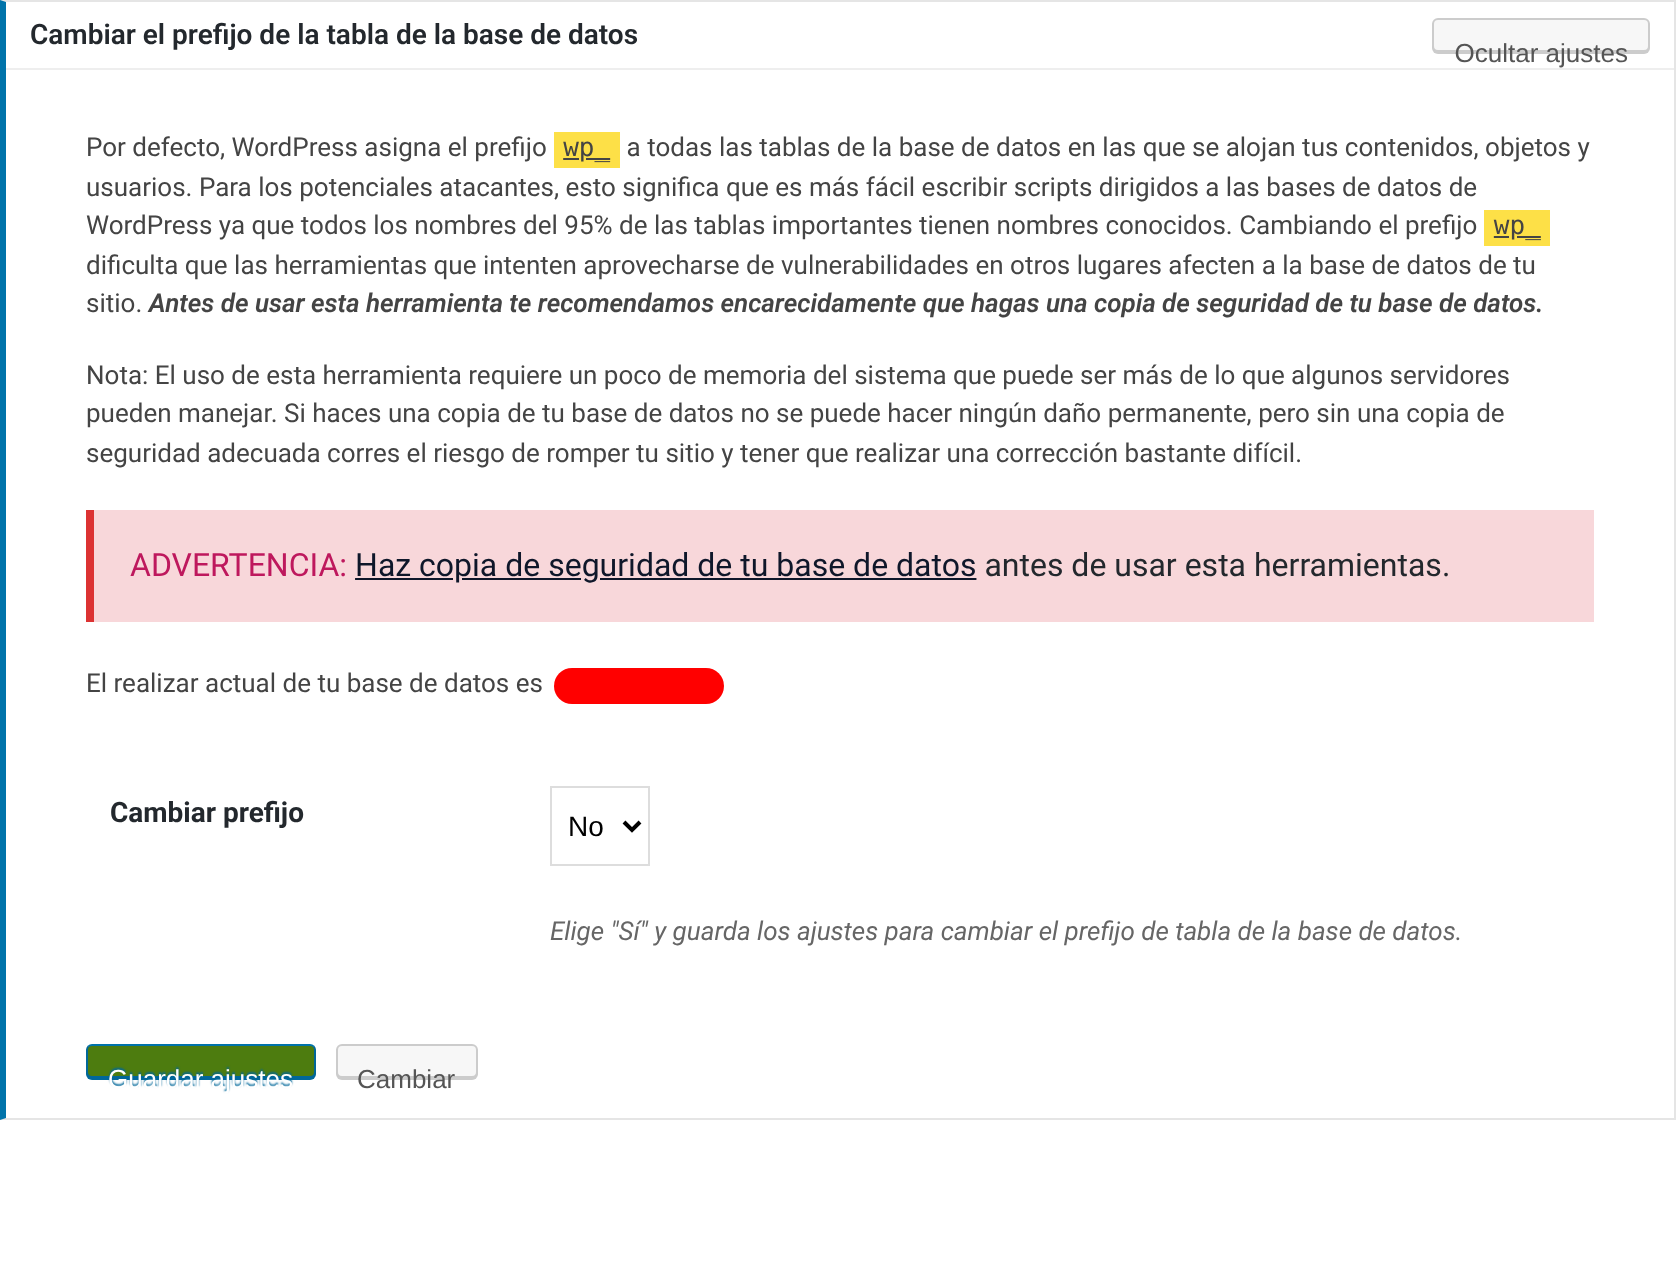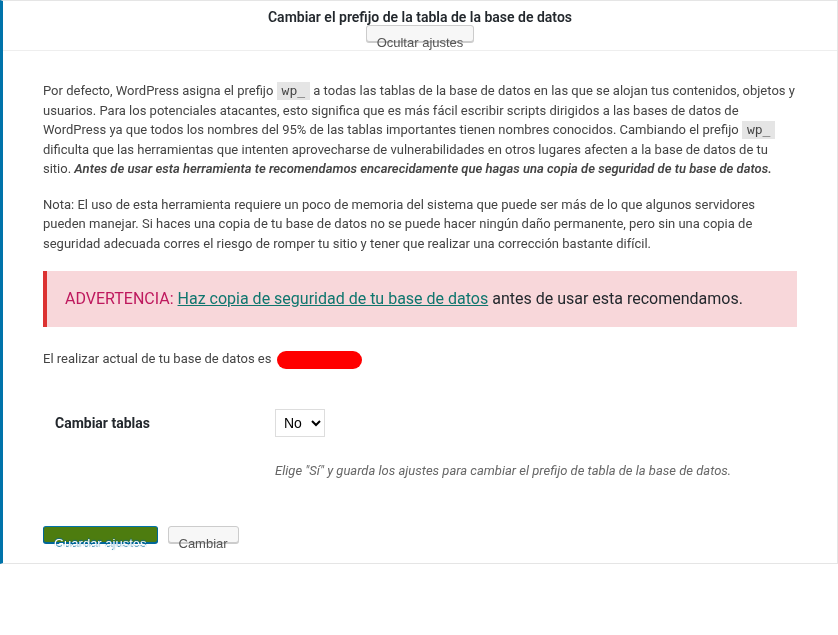--- a/index.html
+++ b/index.html
@@ -18,21 +18,20 @@
       border: 1px solid #e5e5e5;
       border-left: 3px solid #0073aa;
       background: #fff;
     }
     .panel-header {
       display: flex;
       justify-content: space-between;
       align-items: center;
       padding: 8px 12px;
       border-bottom: 1px solid #eee;
-      flex-direction: column;
     }
     .panel-title {
       font-size: 14px;
       font-weight: 600;
       color: #23282d;
     }
     .btn {
       display: inline-block;
       padding: 4px 10px;
       font-size: 13px;
@@ -56,44 +55,45 @@
     .panel-body {
       padding: 30px 40px 20px 40px;
     }
     .paragraph {
       margin-bottom: 16px;
       line-height: 1.5;
       color: #444;
     }
     .code-inline {
       font-family: Consolas, Monaco, monospace;
-      background: #e5e5e5;
+      background: #fde047;
       padding: 1px 5px 2px;
       font-size: 13px;
+      text-decoration: underline;
     }
     .bold {
       font-weight: 600;
       font-style: italic;
     }
     .warning-box {
       border-left: 4px solid #dc3232;
       background: #f8d7da;
       padding: 16px 18px;
       margin: 18px 0 22px 0;
     }
     .warning-text {
       font-size: 16px;
       line-height: 1.5;
       color: #23282d;
     }
     .warning-label {
       color: #be185d;
     }
     .warning-link {
-      color: #0f766e;
+      color: #0f172a;
       text-decoration: underline;
       cursor: pointer;
     }
     .current-prefix-line {
       margin: 0 0 30px 0;
       line-height: 1.5;
     }
     .redacted {
       display: inline-block;
       width: 85px;
@@ -114,21 +114,21 @@
       color: #23282d;
       padding-top: 6px;
       font-size: 14px;
     }
     .form-field {
       flex: 1;
     }
     .select {
       border: 1px solid #ddd;
       background: #fff;
-      height: 28px;
+      height: 40px;
       padding: 2px 4px;
       font-size: 14px;
       min-width: 50px;
     }
     .help-text {
       margin-top: 26px;
       font-style: italic;
       color: #666;
       font-size: 13px;
     }
@@ -151,30 +151,30 @@
 
     <p class="paragraph">
       <span>Por defecto, WordPress asigna el prefijo </span><code class="code-inline">wp_</code><span> a todas las tablas de la base de datos en las que se alojan tus contenidos, objetos y usuarios. Para los potenciales atacantes, esto significa que es más fácil escribir scripts dirigidos a las bases de datos de WordPress ya que todos los nombres del 95% de las tablas importantes tienen nombres conocidos. Cambiando el prefijo </span><code class="code-inline">wp_</code><span> dificulta que las herramientas que intenten aprovecharse de vulnerabilidades en otros lugares afecten a la base de datos de tu sitio. </span><strong class="bold">Antes de usar esta herramienta te recomendamos encarecidamente que hagas una copia de seguridad de tu base de datos.</strong>
     </p>
 
     <p class="paragraph">Nota: El uso de esta herramienta requiere un poco de memoria del sistema que puede ser más de lo que algunos servidores pueden manejar. Si haces una copia de tu base de datos no se puede hacer ningún daño permanente, pero sin una copia de seguridad adecuada corres el riesgo de romper tu sitio y tener que realizar una corrección bastante difícil.</p>
 
     <div class="warning-box">
       <p class="warning-text">
         <span class="warning-label">ADVERTENCIA:</span>
-        <a class="warning-link">Haz copia de seguridad de tu base de datos</a><span> antes de usar esta recomendamos.</span>
+        <a class="warning-link">Haz copia de seguridad de tu base de datos</a><span> antes de usar esta herramientas.</span>
       </p>
     </div>
 
     <p class="current-prefix-line">
       <span>El realizar actual de tu base de datos es </span><span class="redacted"></span>
     </p>
 
     <div class="form-row">
-      <div class="form-label">Cambiar tablas</div>
+      <div class="form-label">Cambiar prefijo</div>
       <div class="form-field">
         <select class="select">
           <option>No</option>
           <option>Sí</option>
         </select>
         <p class="help-text">Elige "Sí" y guarda los ajustes para cambiar el prefijo de tabla de la base de datos.</p>
       </div>
     </div>
 
   </div>

